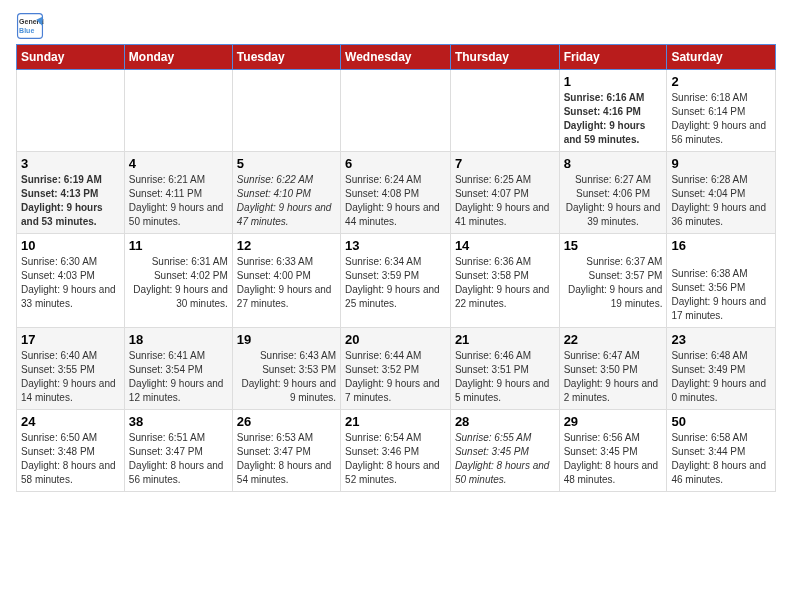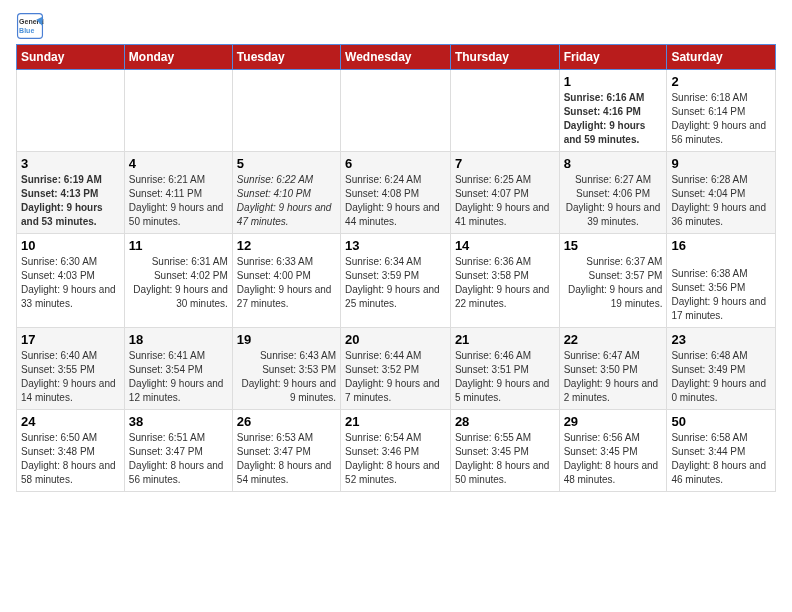--- a/index.html
+++ b/index.html
@@ -309,21 +309,21 @@
 Daylight: 8 hours and 54 minutes.</div>
           </td>
           <td>
             <span class="day-number">21</span>
             <div class="day-info" style="white-space: pre-line;">Sunrise: 6:54 AM
 Sunset: 3:46 PM
 Daylight: 8 hours and 52 minutes.</div>
           </td>
           <td>
             <span class="day-number">28</span>
-            <div class="day-info" style="white-space: pre-line;">Sunrise: 6:55 AM
+            <div class="day-info" style="white-space: pre-line; font-style: italic;">Sunrise: 6:55 AM
 Sunset: 3:45 PM
 Daylight: 8 hours and 50 minutes.</div>
           </td>
           <td>
             <span class="day-number">29</span>
             <div class="day-info" style="white-space: pre-line;">Sunrise: 6:56 AM
 Sunset: 3:45 PM
 Daylight: 8 hours and 48 minutes.</div>
           </td>
           <td>

